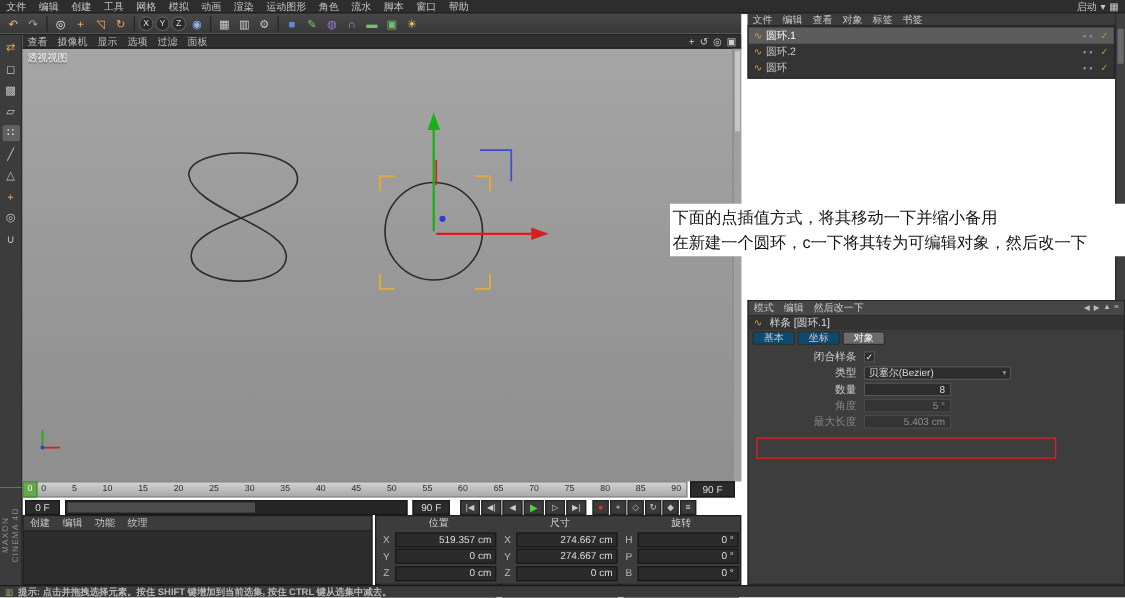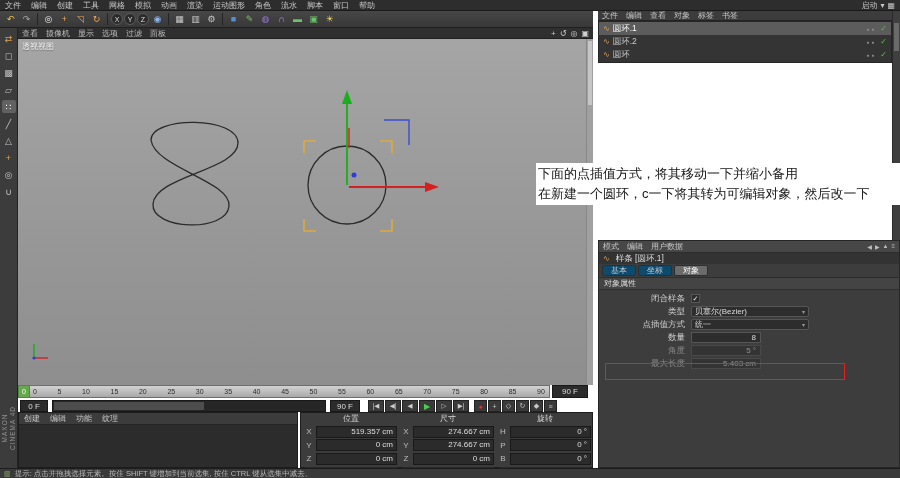--- a/index.html
+++ b/index.html
@@ -149,21 +149,21 @@
             display:flex;align-items:center;justify-content:center;font-size:7px;color:#eee;}
   .numbox{width:70px;height:11px;background:#2d2d2d;border:1px solid #555;box-sizing:border-box;
           display:flex;align-items:center;justify-content:flex-end;padding:0 4px;color:#ddd;font-size:8px;}
   .dim{opacity:.5;}
   .red-box{position:absolute;left:6px;top:73px;width:238px;height:15px;border:1px solid #e52020;
            pointer-events:none;}
 
   
   .statusbar{position:absolute;left:0;top:468px;width:900px;height:10px;background:#3a3a3a;
              border-top:1px solid #1c1c1c;box-sizing:border-box;display:flex;align-items:center;
-             gap:4px;padding-left:4px;font-size:7.5px;color:#b8b8b8;white-space:nowrap;}
+             gap:4px;padding-left:4px;font-size:7.5px;color:#b8b8b8;white-space:nowrap;font-weight:bold;}
   .statusbar .sicon{color:#8fae6a;font-size:7px;}
 </style>
 </head>
 <body>
 
 <div id="app">
 
   <div class="menubar">
     <span class="mi">文件</span>
     <span class="mi">编辑</span>
@@ -424,58 +424,50 @@
 
   <div class="annotation">
     <div>下面的点插值方式，将其移动一下并缩小备用</div>
     <div>在新建一个圆环，c一下将其转为可编辑对象，然后改一下</div>
   </div>
 
   <div class="attrs">
     <div class="am-menu">
       <span class="mi">模式</span>
       <span class="mi">编辑</span>
-      <span class="mi">用户数据</span>
+      <span class="mi">然后改一下</span>
       <span class="am-hicons">
         <span>◀</span>
         <span>▶</span>
         <span>▲</span>
         <span>≡</span>
       </span>
     </div>
     <div class="am-title">
       <span class="om-icon">∿</span>
       <span>样条 [圆环.1]</span>
     </div>
     <div class="am-tabs">
       <span class="tab">基本</span>
       <span class="tab">坐标</span>
       <span class="tab active">对象</span>
     </div>
-    <div class="am-section">对象属性</div>
     <div class="am-rows">
       <div class="am-row">
         <span class="am-label">闭合样条</span>
         <span class="checkbox">✓</span>
       </div>
       <div class="am-row">
         <span class="am-label">类型</span>
         <span class="dd">
           <span>贝塞尔(Bezier)</span>
           <span class="arrow">▾</span>
         </span>
       </div>
       <div class="am-row">
-        <span class="am-label">点插值方式</span>
-        <span class="dd">
-          <span>统一</span>
-          <span class="arrow">▾</span>
-        </span>
-      </div>
-      <div class="am-row">
         <span class="am-label">数量</span>
         <span class="numbox">8</span>
       </div>
       <div class="am-row dim">
         <span class="am-label">角度</span>
         <span class="numbox">5 °</span>
       </div>
       <div class="am-row dim">
         <span class="am-label">最大长度</span>
         <span class="numbox">5.403 cm</span>

